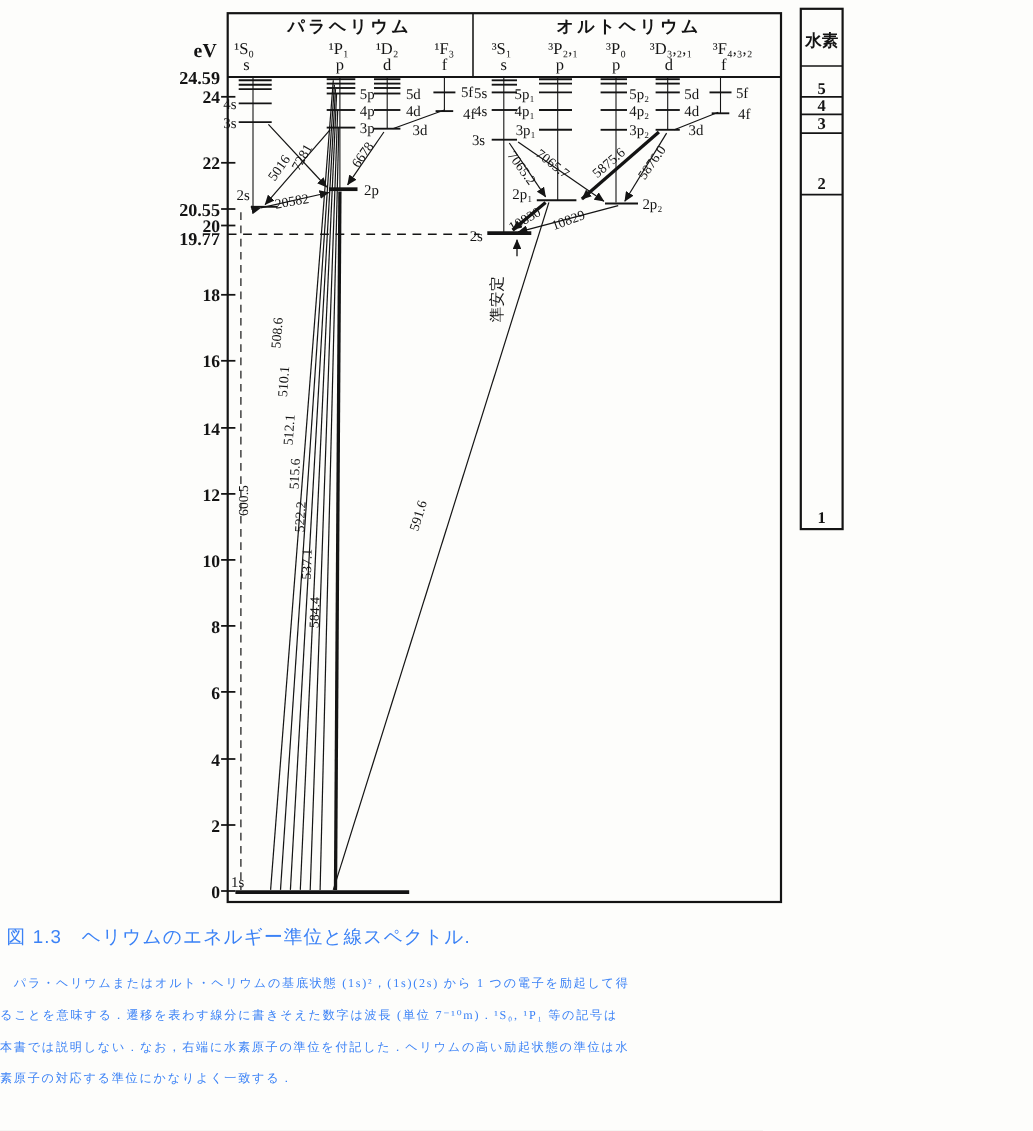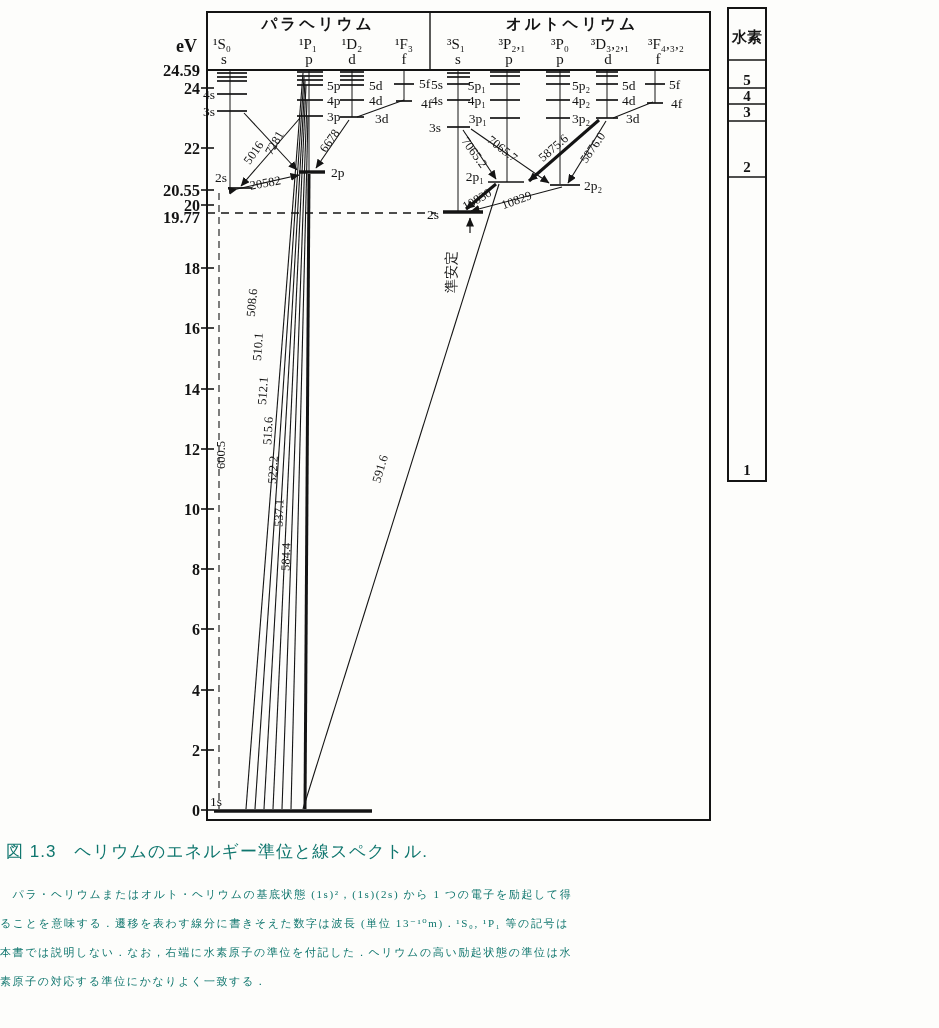--- a/index.html
+++ b/index.html
@@ -1,17 +1,17 @@
 <!DOCTYPE html>
 <html><head>
 <meta charset="utf-8">
 <style>
   html,body{margin:0;padding:0;background:#e8e8e4;}
   #page{position:relative;width:939px;height:1028px;background:#fdfdfb;margin:0 auto;
-        font-family:"Liberation Serif","DejaVu Serif",serif;color:#0f766e;overflow:hidden;}
+        font-family:"Liberation Serif","DejaVu Serif",serif;color:#3b82f6;overflow:hidden;}
   #fig{position:absolute;left:0;top:0;}
   #caption{position:absolute;left:6px;top:840px;width:920px;
            font-family:"Liberation Sans","DejaVu Sans",sans-serif;
            font-weight:normal;font-size:17px;letter-spacing:1px;}
   #bodytext{position:absolute;left:0px;top:880px;width:859px;
             font-size:11px;line-height:29px;letter-spacing:1.6px;}
   #bodytext div{white-space:nowrap;}
   svg text{fill:#141414;}
   .wl{font-size:12.5px;}
   .lvl{font-size:13.5px;}
@@ -222,17 +222,17 @@
         <text x="747" y="101" text-anchor="middle" font-size="15" font-weight="600">4</text>
         <line x1="728" y1="121" x2="766" y2="121" stroke="#141414" stroke-width="1.6"></line>
         <text x="747" y="117" text-anchor="middle" font-size="15" font-weight="600">3</text>
         <line x1="728" y1="177" x2="766" y2="177" stroke="#141414" stroke-width="1.6"></line>
         <text x="747" y="172" text-anchor="middle" font-size="15" font-weight="600">2</text>
         <text x="747" y="475" text-anchor="middle" font-size="15" font-weight="600">1</text>
       </svg></div>
   <div id="caption">図 1.3　ヘリウムのエネルギー準位と線スペクトル.</div>
   <div id="bodytext">
       <div>　パラ・ヘリウムまたはオルト・ヘリウムの基底状態 (1s)²，(1s)(2s) から 1 つの電子を励起して得</div>
-      <div>ることを意味する．遷移を表わす線分に書きそえた数字は波長 (単位 13⁻¹⁰m)．¹S₀, ¹P₁ 等の記号は</div>
+      <div>ることを意味する．遷移を表わす線分に書きそえた数字は波長 (単位 7⁻¹⁰m)．¹S₀, ¹P₁ 等の記号は</div>
       <div>本書では説明しない．なお，右端に水素原子の準位を付記した．ヘリウムの高い励起状態の準位は水</div>
       <div>素原子の対応する準位にかなりよく一致する．</div>
     </div>
 </div>
 
 </body></html>

